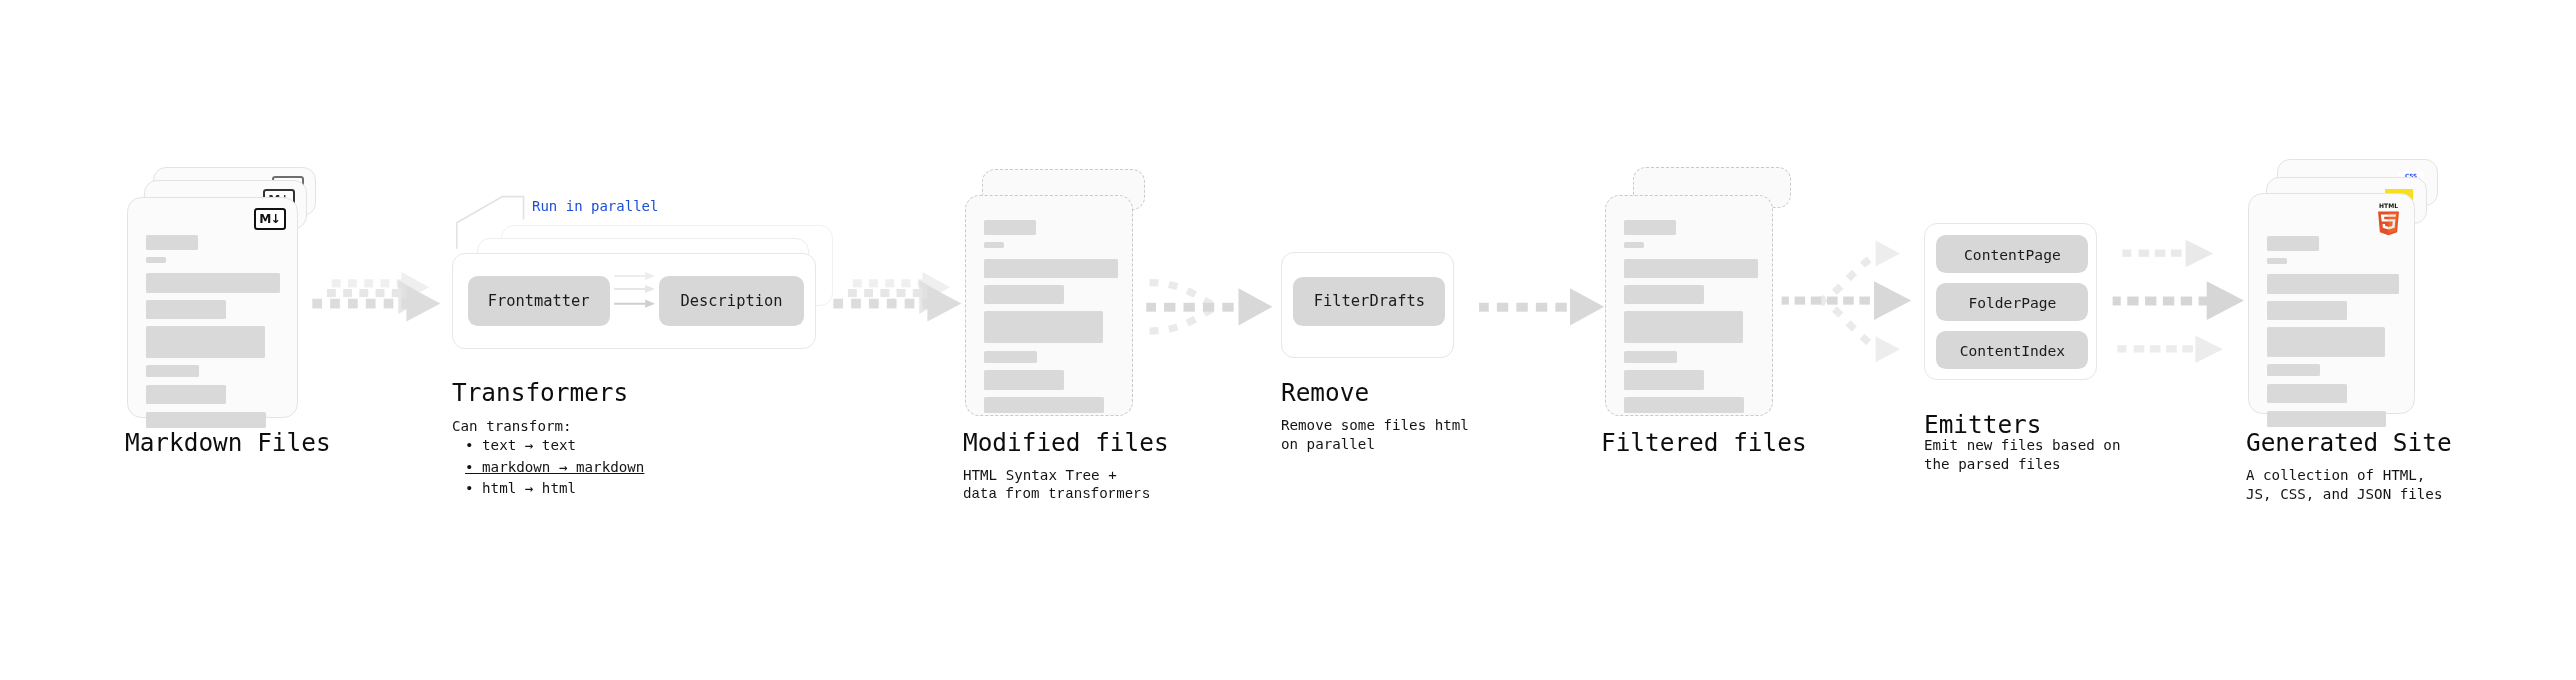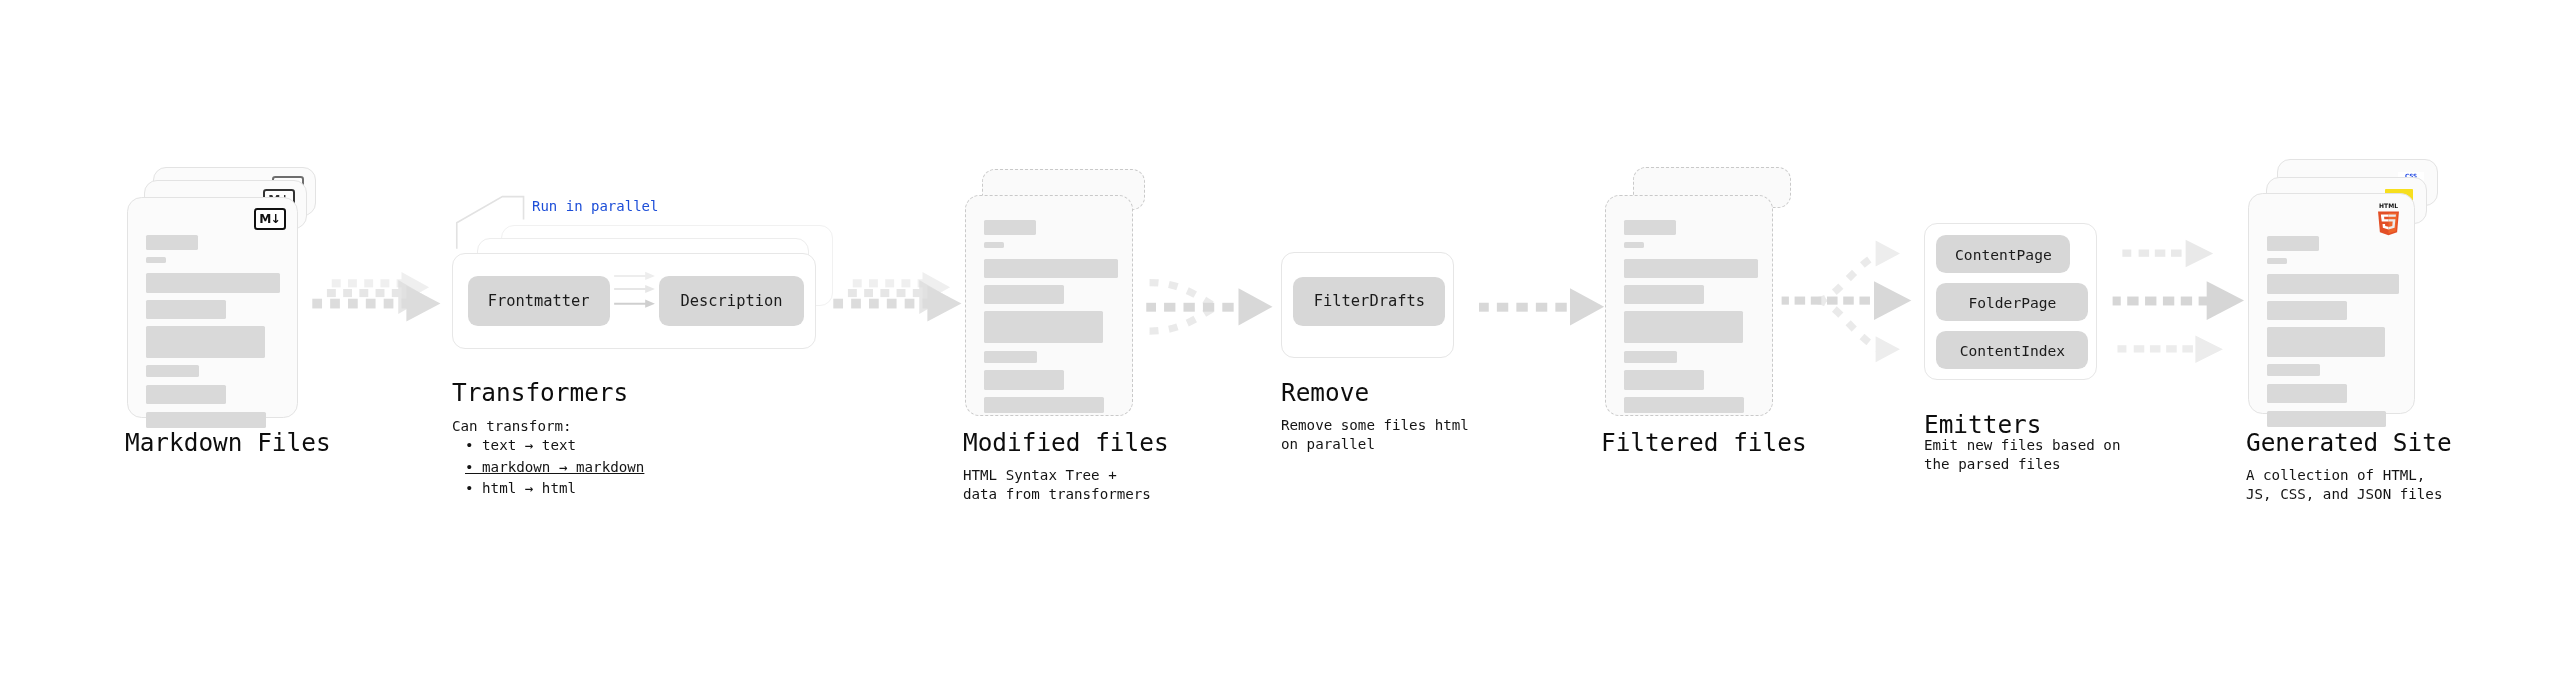--- a/index.html
+++ b/index.html
@@ -260,21 +260,21 @@
         <div class="bar" style="width:134px;height:19.5px;"></div>
         <div class="bar" style="width:80px;height:18.7px;"></div>
         <div class="bar" style="width:119px;height:32px;"></div>
         <div class="bar" style="width:53px;height:12.2px;"></div>
         <div class="bar" style="width:80px;height:19.5px;"></div>
         <div class="bar" style="width:120px;height:16.3px;"></div>
       </div>
     </div>
     <div class="title" style="left:963px;top:428px;">Modified files</div>
     <div class="subtitle" style="left:963px;top:466px;">HTML Syntax Tree +</div>
-    <div class="subtitle" style="left:963px;top:485px;">data from transformers</div>
+    <div class="subtitle" style="left:963px;top:485px;font-family:Liberation Mono, monospace;">data from transformers</div>
   </div>
 
   <div class="node" style="left:1138px;top:268px;width:146px;height:89px;">
     <svg width="146" height="89" viewBox="0 0 180 110">
       <g stroke="#e4e4e4" fill="none" stroke-width="9" stroke-linecap="butt" stroke-dasharray="11 13" opacity="0.75">
         <path d="M14,18 C52,18 72,34 94,47"></path>
         <path d="M14,78 C52,78 72,62 94,49"></path>
       </g>
       <g fill="#d8d8d8">
         <rect x="10" y="43" width="12" height="11"></rect>
@@ -345,21 +345,21 @@
           <rect x="58" y="77" width="13" height="10"></rect>
         <rect x="78" y="77" width="13" height="10"></rect>
           <rect x="98" y="77" width="13" height="10"></rect>
         <polygon points="116,58 162,82 116,106"></polygon>
       </g>
     </svg>
   </div>
 
   <div class="node">
     <div class="groupbox" style="left:1924px;top:223px;width:173px;height:157px;">
-      <div class="pill" style="left:11.4px;top:11.4px;width:134px;height:38px;font-size:14.6px;">ContentPage</div>
+      <div class="pill" style="left:11.4px;top:11.4px;width:152px;height:38px;font-size:14.6px;">ContentPage</div>
       <div class="pill" style="left:11.4px;top:59px;width:152px;height:38px;font-size:14.6px;">FolderPage</div>
       <div class="pill" style="left:11.4px;top:107px;width:152px;height:38px;font-size:14.6px;">ContentIndex</div>
     </div>
     <div class="title" style="left:1924px;top:398px;margin-top:12px;">Emitters</div>
     <div class="subtitle" style="left:1924px;top:436px;">Emit new files based on</div>
     <div class="subtitle" style="left:1924px;top:455px;">the parsed files</div>
   </div>
 
   <div class="node" style="left:2111px;top:234px;width:146px;height:134px;">
     <svg width="146" height="134" viewBox="0 0 180 165">

